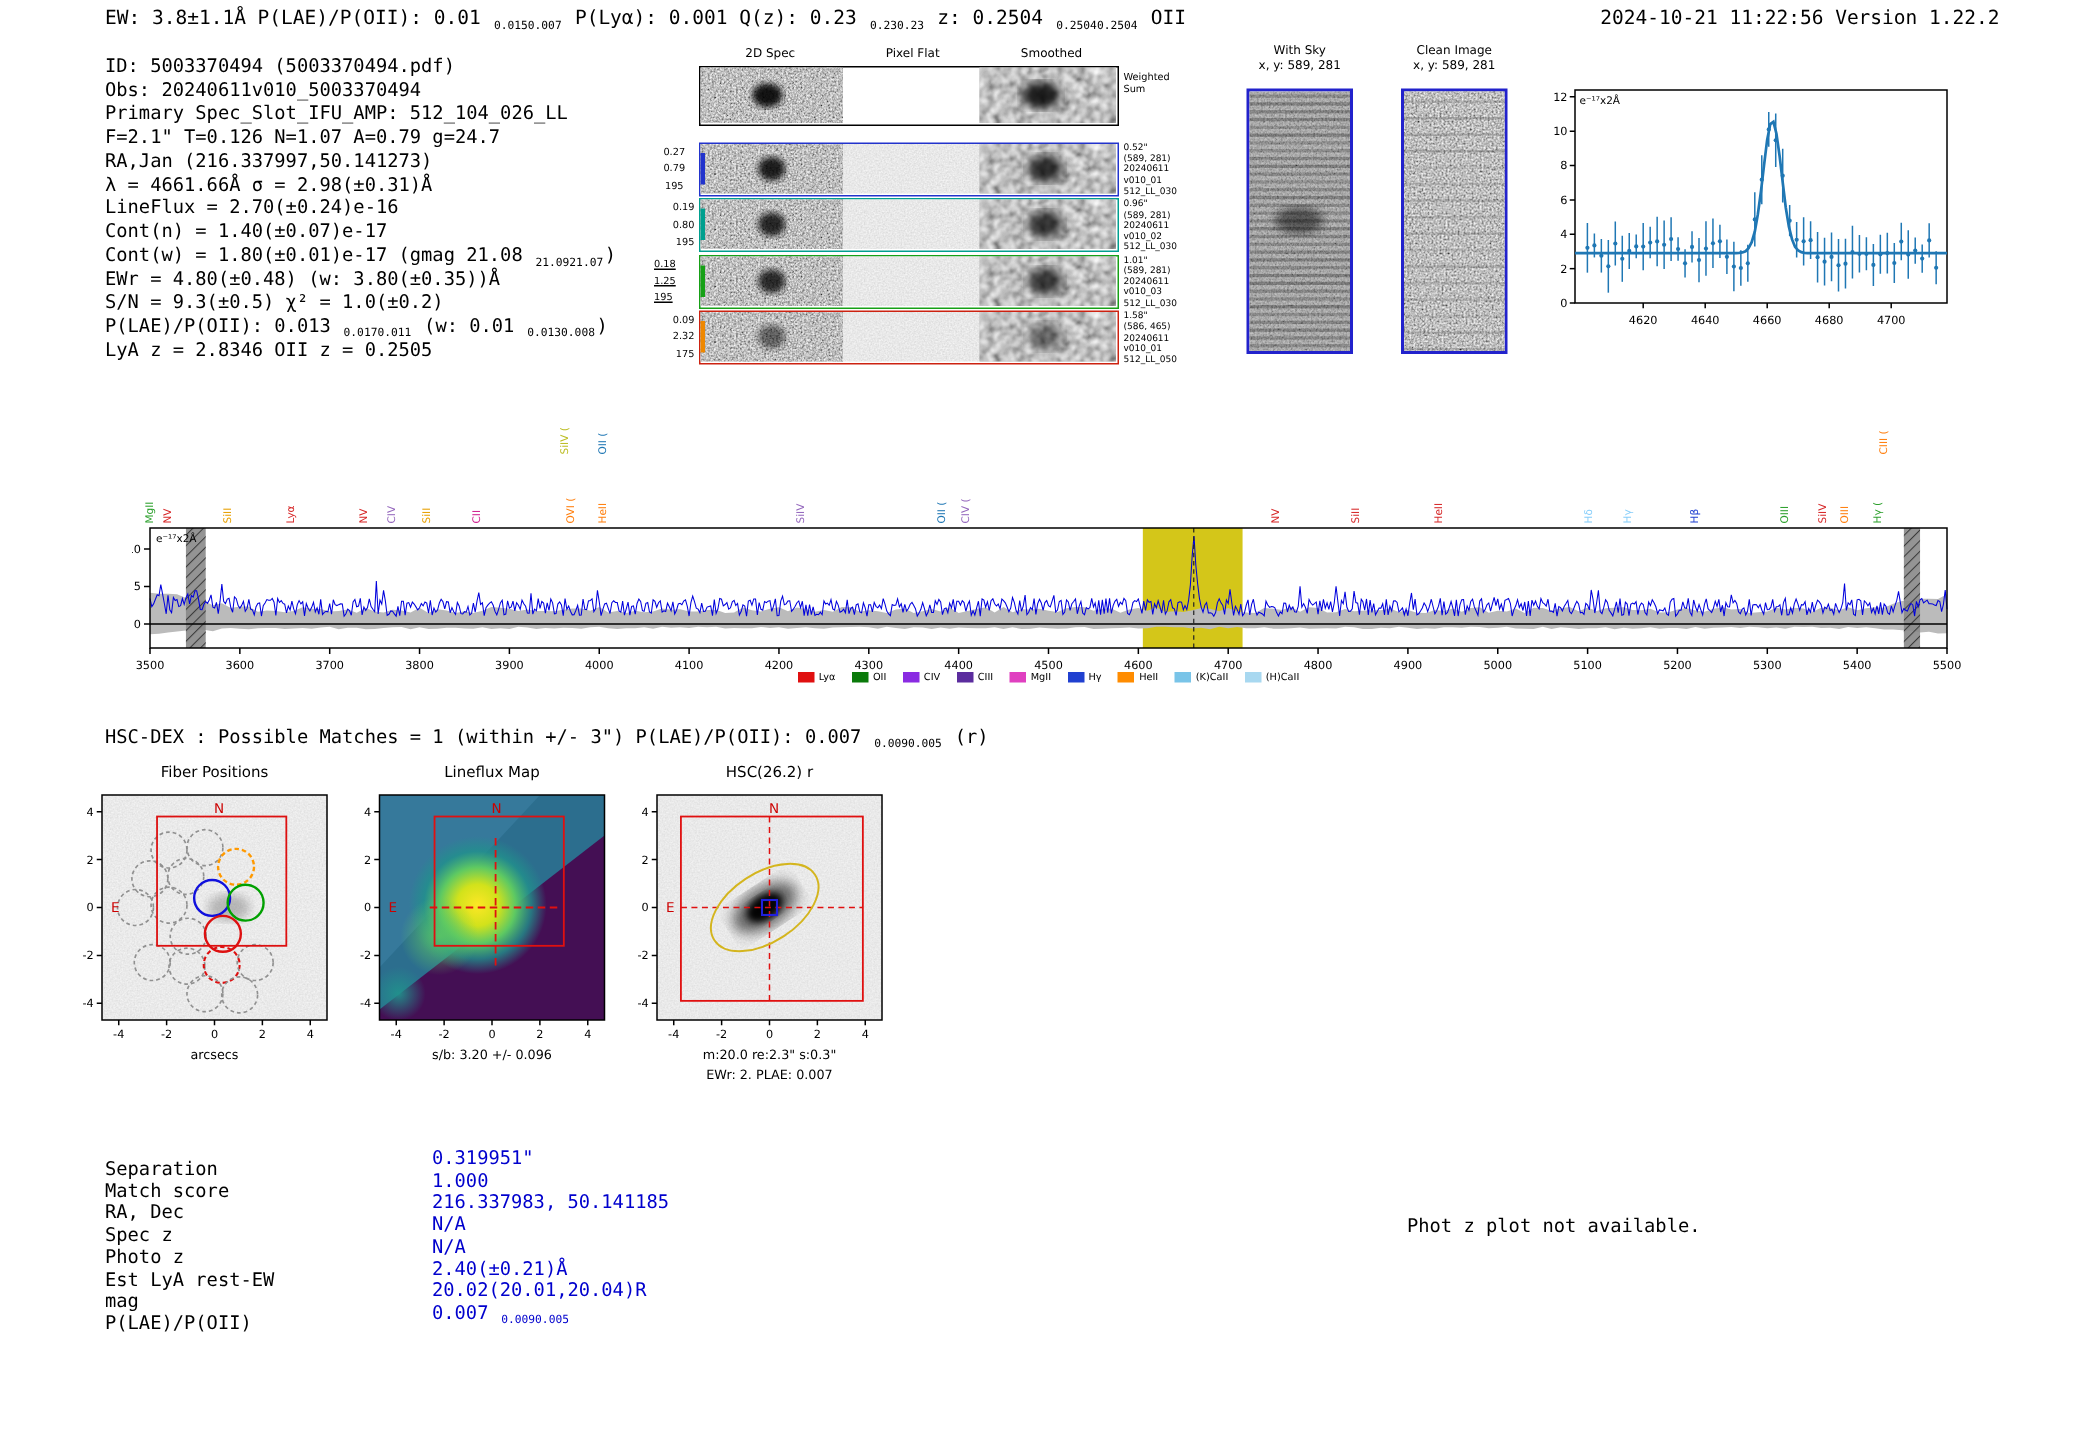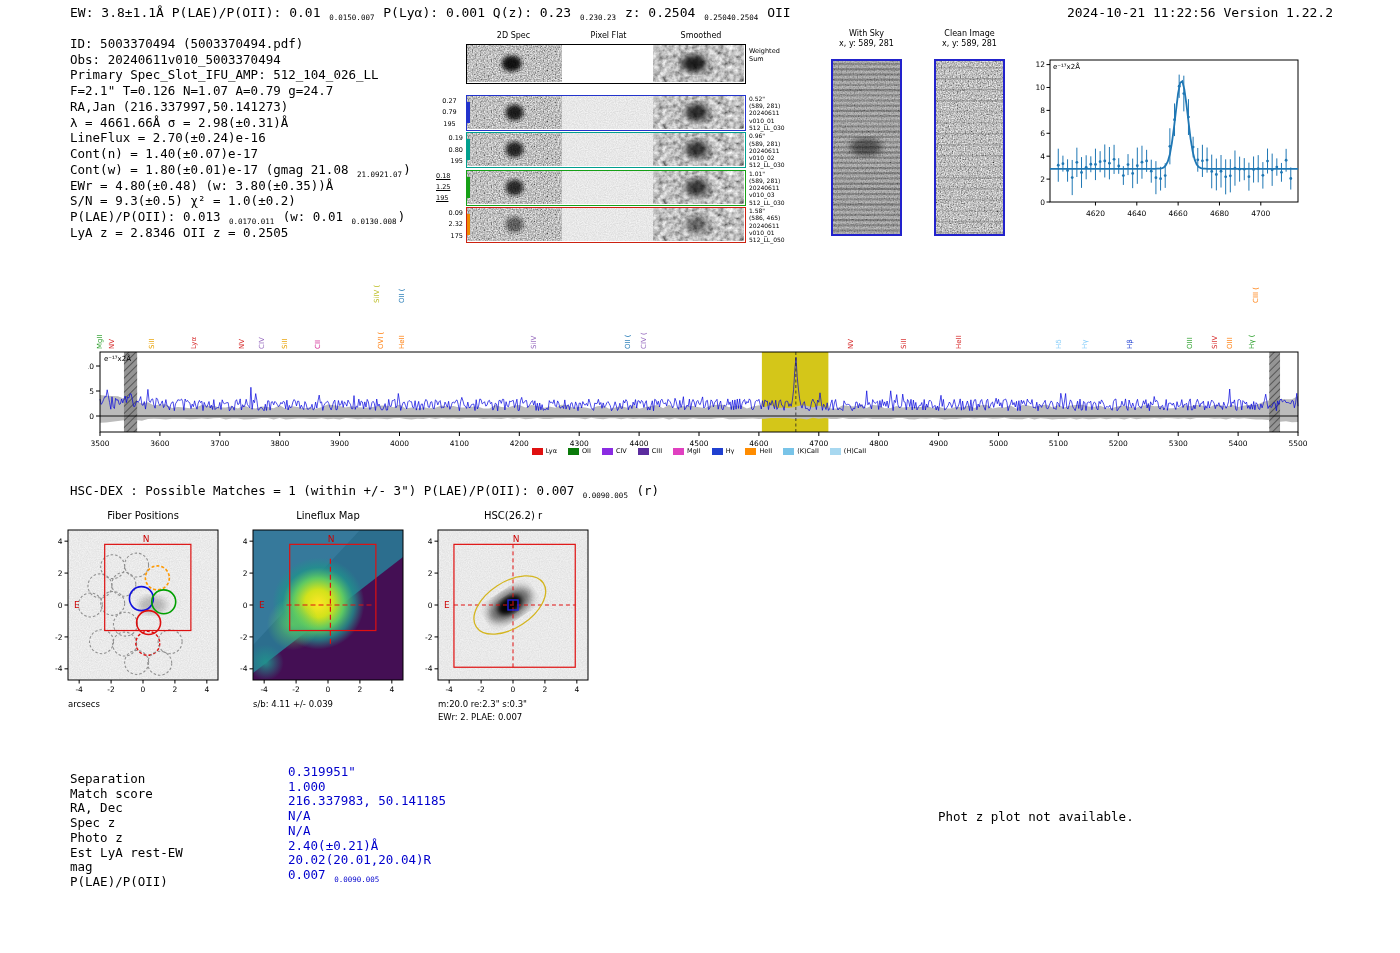--- a/index.html
+++ b/index.html
@@ -6,21 +6,21 @@
   html,body{width:1400px;height:953px;background:#fff;overflow:hidden}
   body{position:relative;font-family:"DejaVu Sans",sans-serif;color:#000}
   .abs{position:absolute}
   .mono{font-family:"DejaVu Sans Mono",monospace}
   svg text{font-family:"DejaVu Sans",sans-serif}
   .frac{display:inline-flex;vertical-align:-3px;line-height:1;margin:0 1px;text-align:left}
   .frac span{display:block;font-size:7.5px;height:7px;line-height:7px}
   .colhdr{font-size:8px;text-align:center}
   .skyhdr{font-size:8px;text-align:center;line-height:10px}
   .ptitle{font-size:10px;text-align:center}
-  .pcaption{font-size:8.5px;}
+  .pcaption{font-size:8.5px;text-align:center}
   #wsumLabel{white-space:pre-line}
   #specLegend{display:flex;justify-content:center;align-items:center;gap:11px;font-size:6.5px}
   .lgitem{display:inline-flex;align-items:center;gap:3px}
   .sw{display:inline-block;width:11px;height:7px}
 </style>
 </head>
 <body>
 
 <svg width="0" height="0" style="position:absolute">
 <defs>
@@ -714,21 +714,21 @@
     <text x="7.5" y="50.68" text-anchor="end" font-size="7.5">2</text>
     <line x1="151.84" y1="155" x2="151.84" y2="158.5" stroke="#000" stroke-width="1"></line>
     <text x="151.84" y="167" text-anchor="middle" font-size="7.5">4</text>
     <line x1="9.5" y1="16.159999999999997" x2="13" y2="16.159999999999997" stroke="#000" stroke-width="1"></line>
     <text x="7.5" y="18.759999999999998" text-anchor="end" font-size="7.5">4</text>
     <text x="91" y="17" text-anchor="middle" font-size="9" fill="#cc0000">N</text>
     <text x="19" y="83" font-size="9" fill="#cc0000">E</text>
   </svg>
 
 <div class="abs pcaption" style="left:68px;top:699px;width:150px">arcsecs</div>
-<div class="abs pcaption" style="left:253px;top:699px;width:150px">s/b: 4.11 +/- 0.039</div>
+<div class="abs pcaption" style="left:253px;top:699px;width:150px">s/b: 3.20 +/- 0.096</div>
 <div class="abs pcaption" style="left:438px;top:699px;width:150px">m:20.0 re:2.3" s:0.3"</div>
 <div class="abs pcaption" style="left:438px;top:712px;width:150px">EWr: 2. PLAE: 0.007</div>
 
 <div class="abs mono" id="tblLabels" style="left:70px;top:772px;font-size:12.5px;line-height:14.7px">
     <div>Separation</div>
     <div>Match score</div>
     <div>RA, Dec</div>
     <div>Spec z</div>
     <div>Photo z</div>
     <div>Est LyA rest-EW</div>

